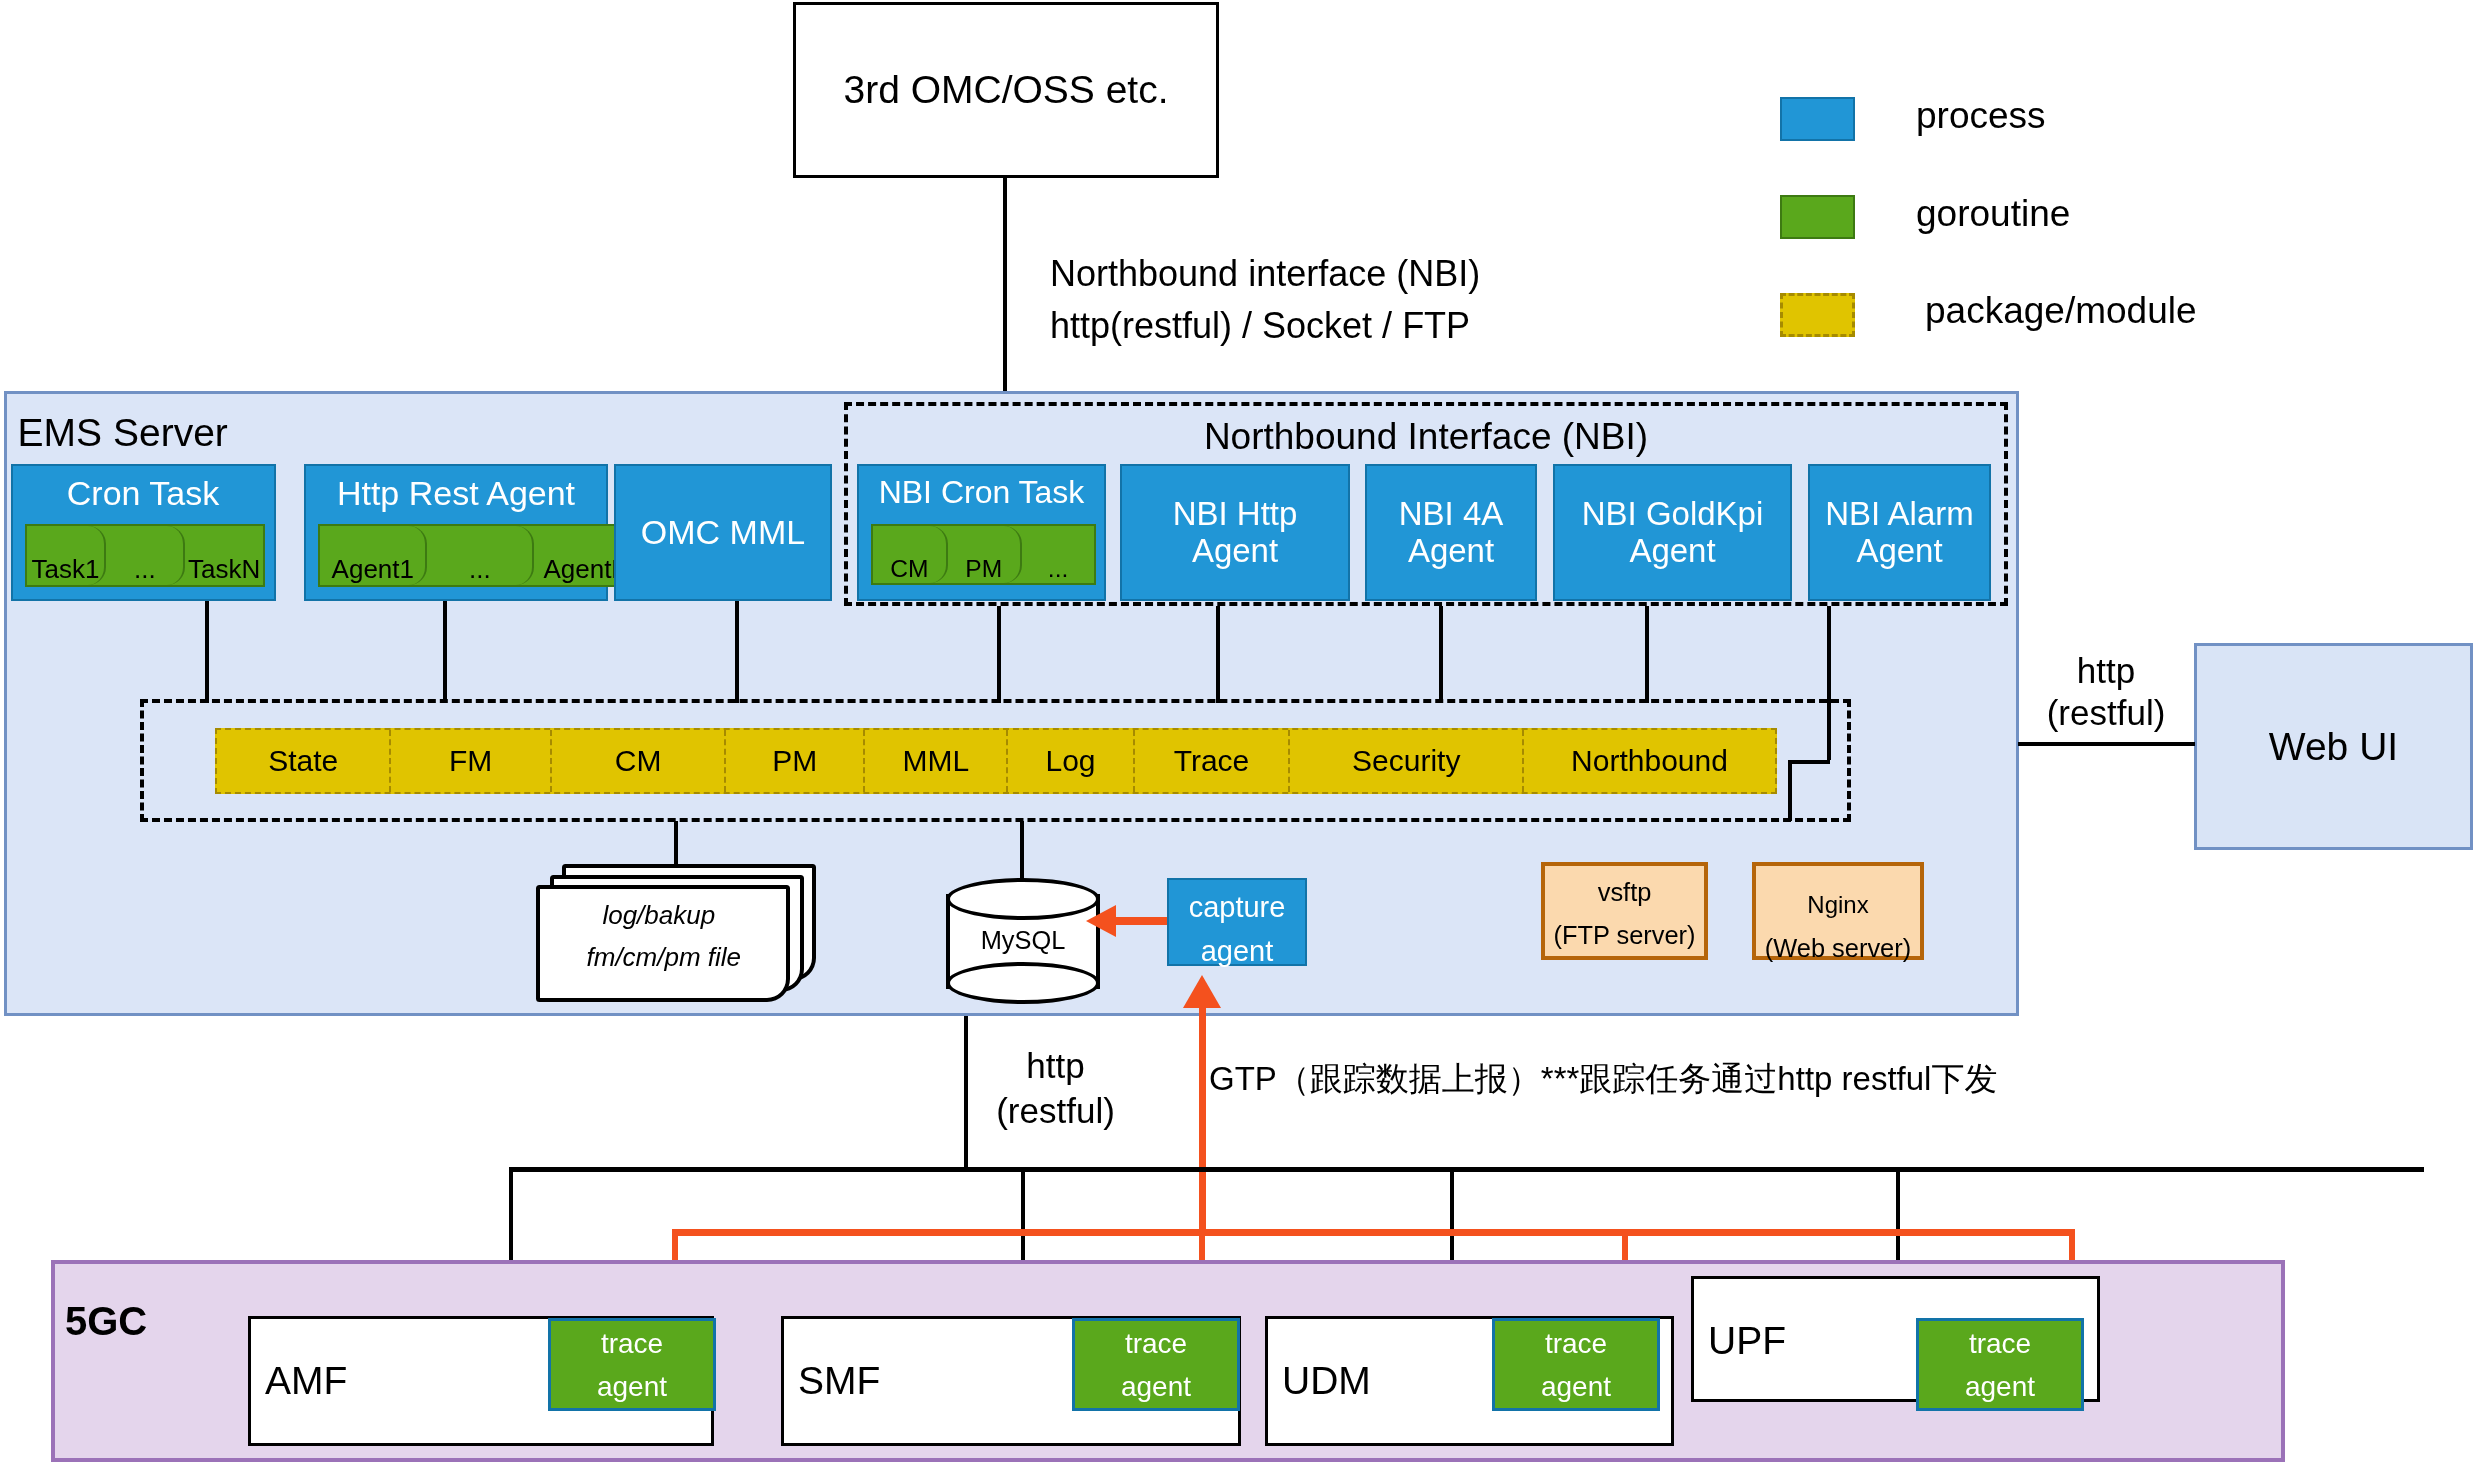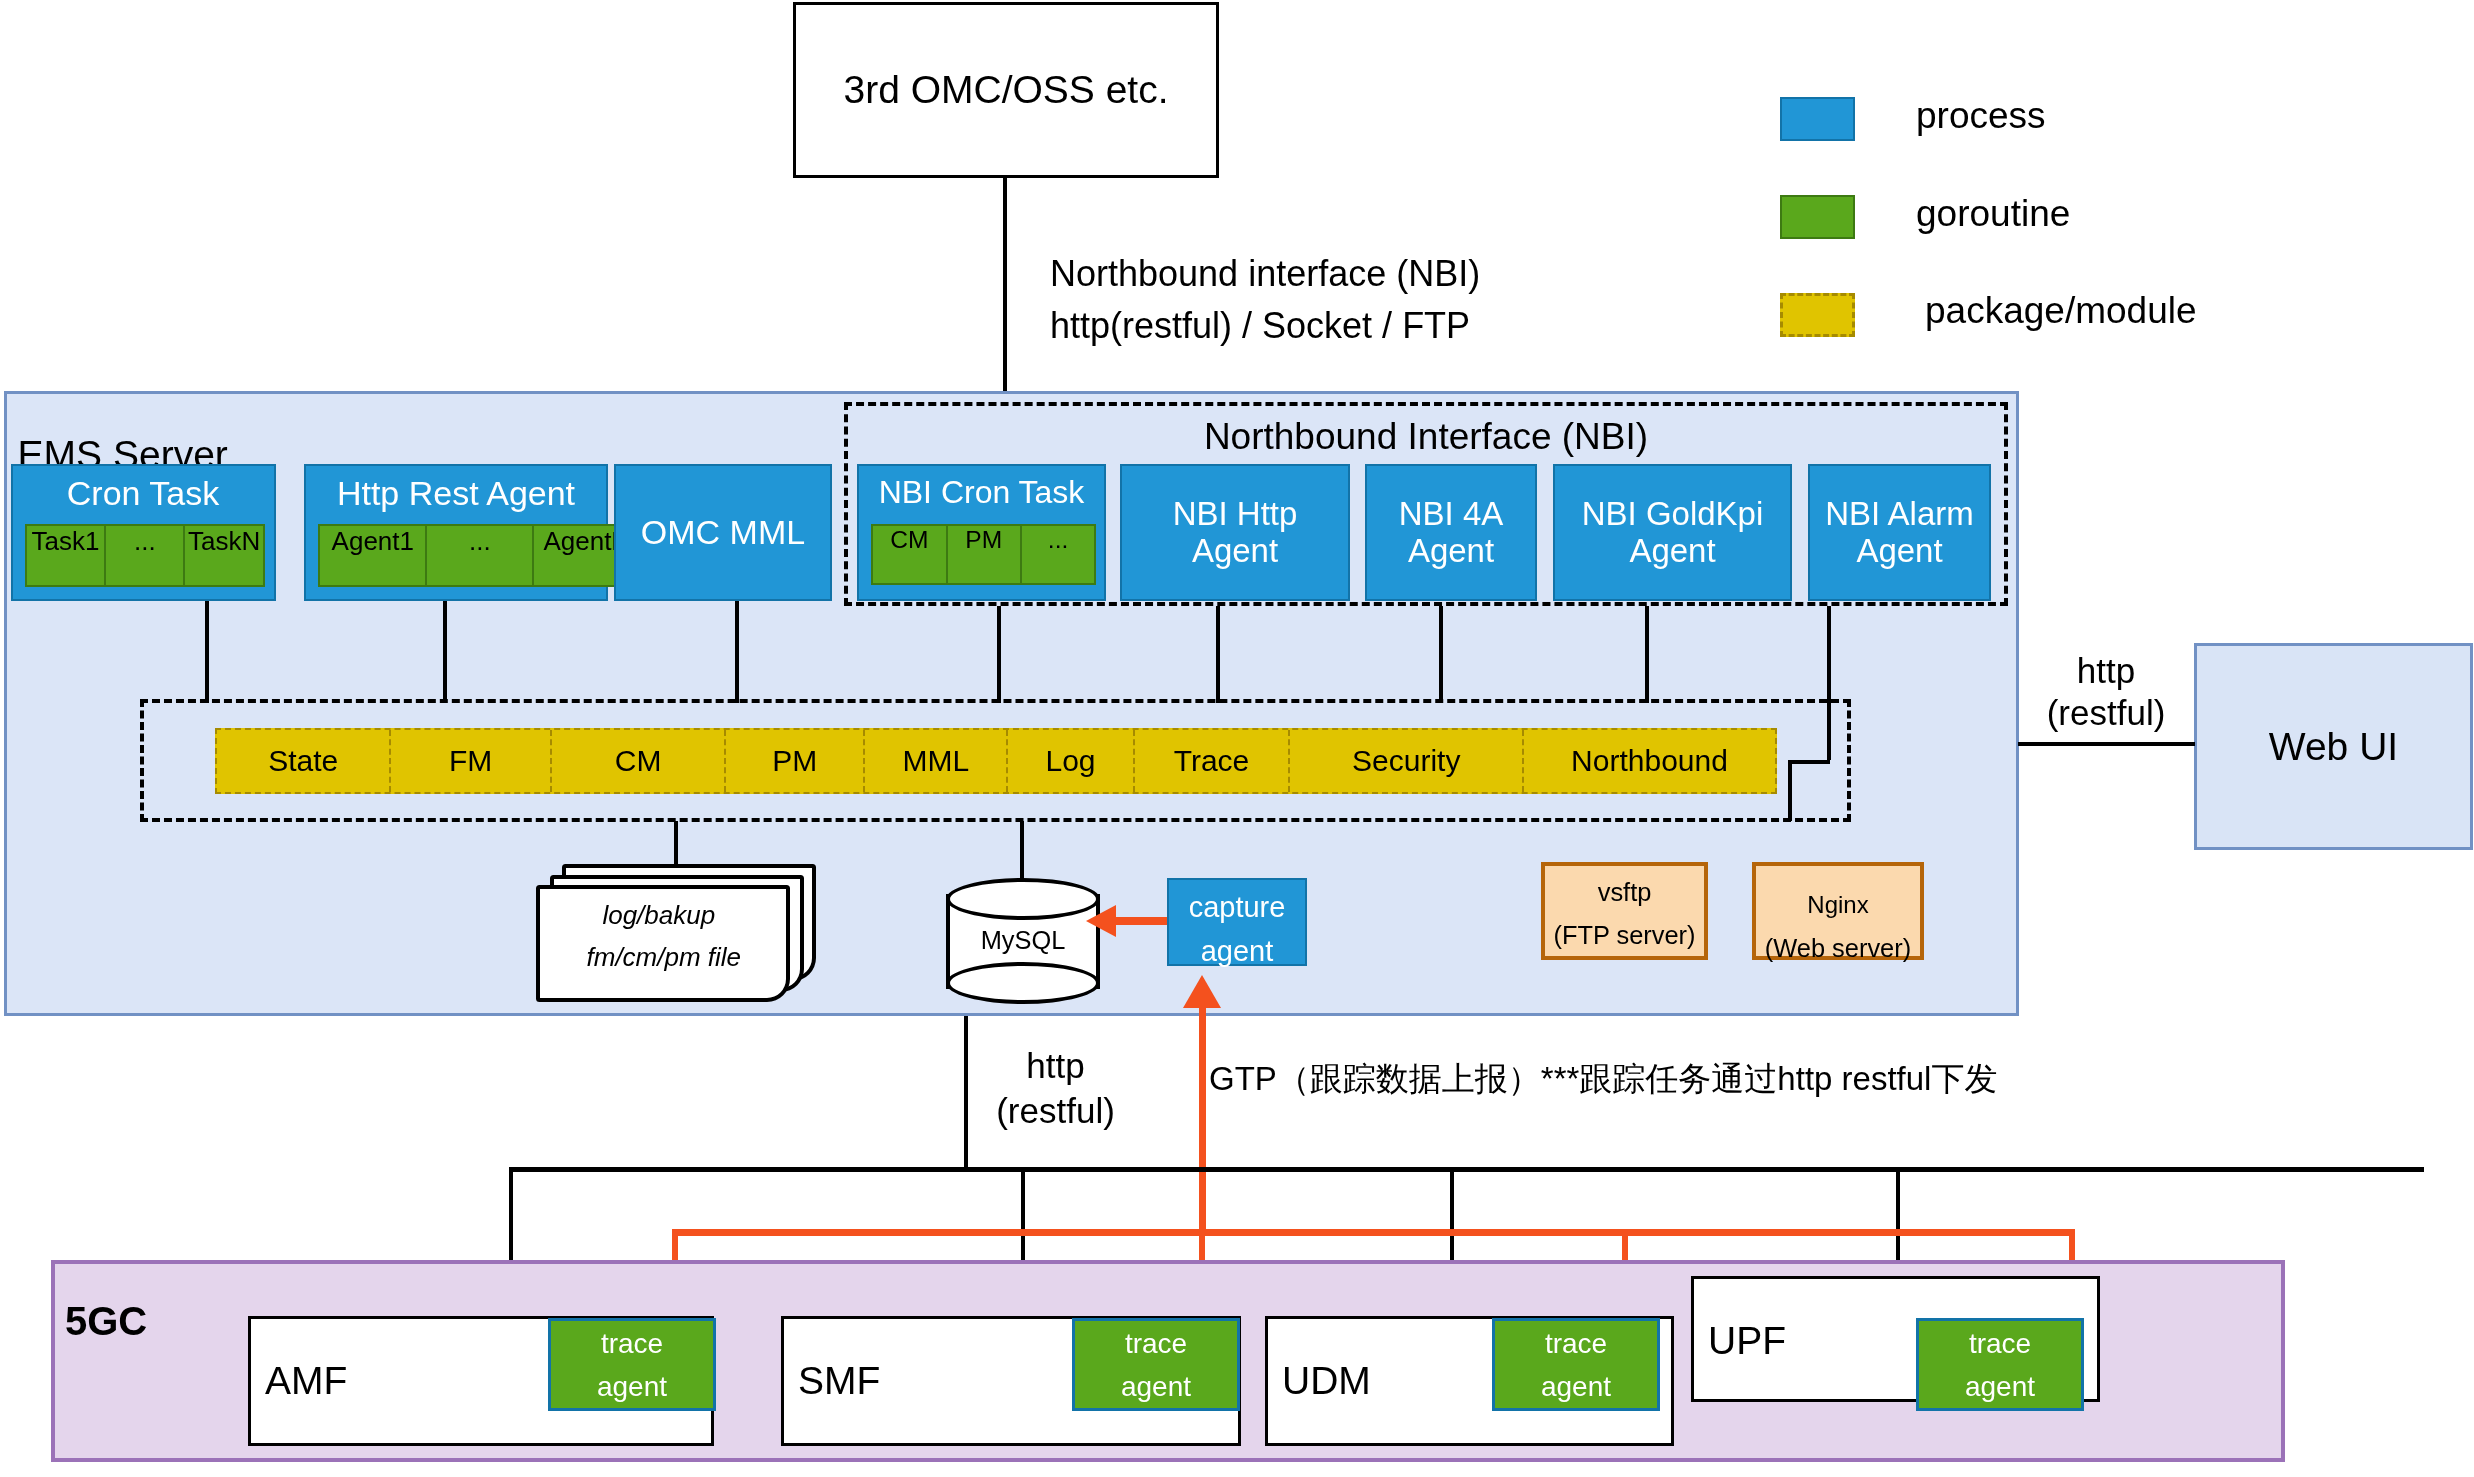--- a/index.html
+++ b/index.html
@@ -23,21 +23,21 @@
   .line-blk{position:absolute;background:#000;}
   .line-org{position:absolute;background:#f4511e;}
 
   .lbl{position:absolute;color:#000;white-space:pre;}
   .legend-sw{width:75px;height:44px;}
 
   .seg{position:relative;height:100%;display:flex;align-items:center;justify-content:center;
        border-right:2.6px dashed #a68b00;box-sizing:border-box;}
   .seg:last-child{border-right:none;}
 
-  .subcell{flex:1;border-right:2.6px solid #3d7a12;display:flex;align-items:flex-start;justify-content:center;box-sizing:border-box;}
+  .subcell{flex:1;border-right:2.6px solid #3d7a12;display:flex;align-items:flex-end;justify-content:center;box-sizing:border-box;border-radius:18px;}
   .subcell:last-child{border-right:none;}
 
   
   .filestack{position:absolute;font-style:italic;}
   .filestack .sheet{position:absolute;border:4.4px solid #000;background:#fff;border-radius:3.5px 3.5px 23px 3.5px;}
 </style>
 </head>
 <body>
 
 <div id="stage">
@@ -57,21 +57,21 @@
 
     <div class="abs legend-sw" style="left:0px;top:107px;background:#5aa81c;border:2.6px solid #3d7a12;"></div>
     <div class="lbl" style="left:136px;top:105px;font-size:37px;">goroutine</div>
 
     <div class="abs legend-sw" style="left:0px;top:205px;background:#e0c400;border:3.5px dashed #a68b00;"></div>
     <div class="lbl" style="left:145px;top:202px;font-size:37px;">package/module</div>
   </div>
 
   <div class="abs panel-ems" style="left:4.4px;top:391px;width:2015px;height:625px;"></div>
 
-  <div class="lbl" style="left:17.6px;top:411px;font-size:39px;margin-top:22px;">EMS Server</div>
+  <div class="lbl" style="left:17.6px;top:411px;font-size:39px;">EMS Server</div>
 
   <div class="abs dashbox" style="left:844px;top:402px;width:1164px;height:204px;"></div>
   <div class="lbl ctr" style="left:844px;top:412px;width:1164px;height:49px;font-size:37px;display:flex;">Northbound Interface (NBI)</div>
 
   <div class="abs process" style="left:10.5px;top:464px;width:265px;height:137px;">
     <div class="ctr" style="height:54px;font-size:34px;">
       <span>Cron Task</span>
     </div>
     <div class="abs goroutine" style="left:12.3px;top:58px;width:240px;height:63px;display:flex;">
       <div class="subcell">

